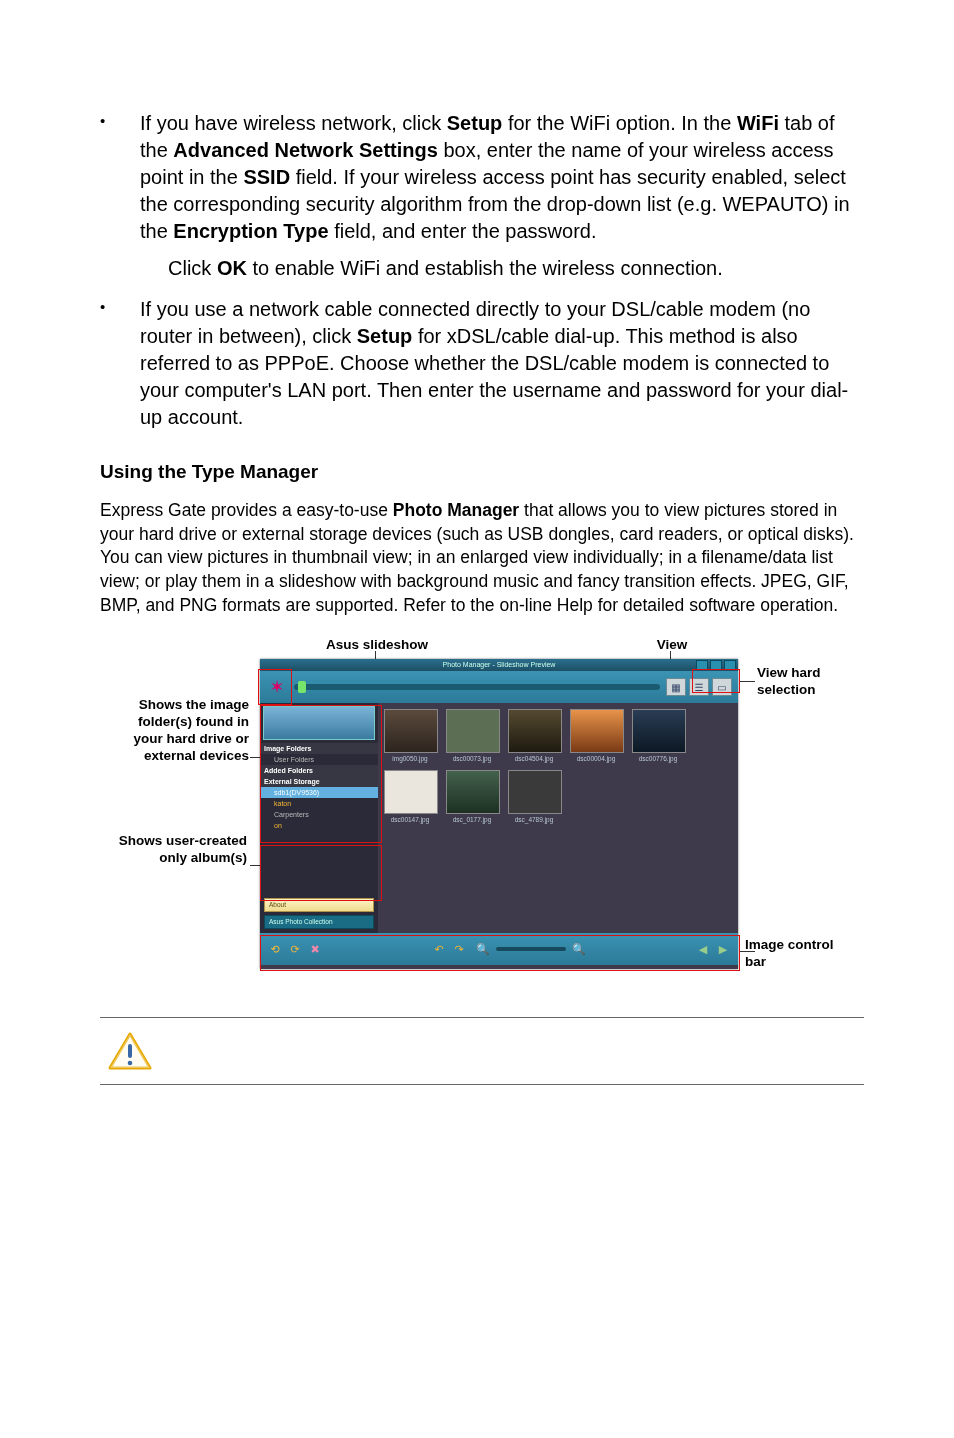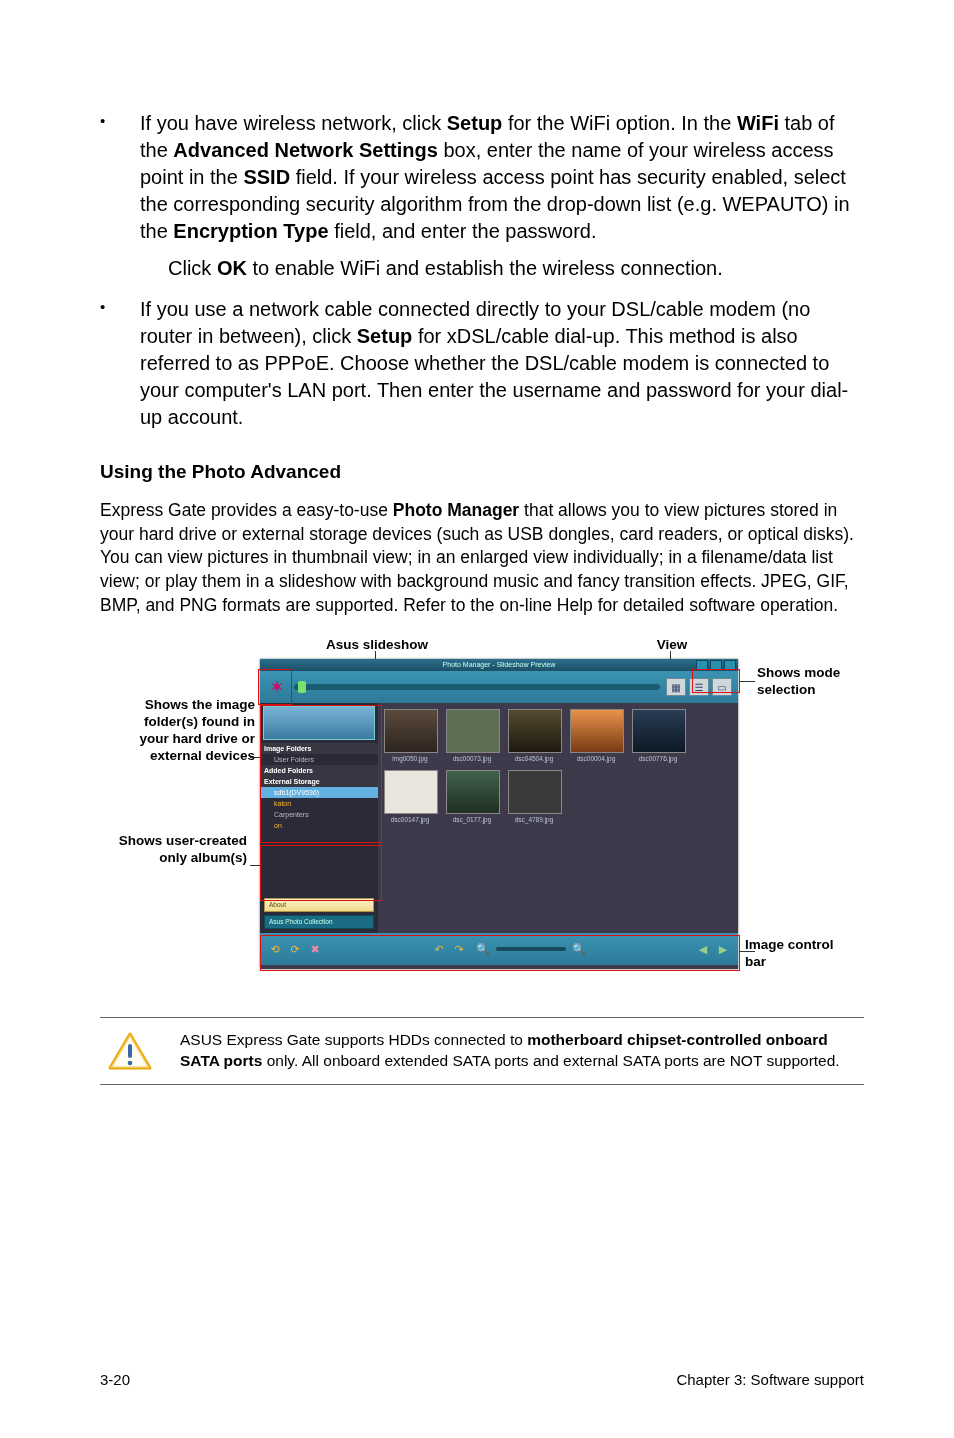--- a/index.html
+++ b/index.html
@@ -248,29 +248,29 @@
       </div>
     </div>
     <div class="bullet-item">
       <div class="bullet-mark">•</div>
       <div class="bullet-body">
         <div>If you use a network cable connected directly to your DSL/cable modem (no router in between), click <b>Setup</b> for xDSL/cable dial-up. This method is also referred to as PPPoE. Choose whether the DSL/cable modem is connected to your computer's LAN port. Then enter the username and password for your dial-up account.</div>
       </div>
     </div>
   </div>
 
-  <div class="section-heading">Using the Photo Advanced</div>
+  <div class="section-heading">Using the Type Manager</div>
   <div class="body-text">Express Gate  provides a easy-to-use <b>Photo Manager</b> that allows you to view pictures stored in your hard drive or external storage devices (such as USB dongles, card readers, or optical disks). You can view pictures in thumbnail view; in an enlarged view individually; in a filename/data list view; or play them in a slideshow with background music and fancy transition effects. JPEG, GIF, BMP, and PNG formats are supported. Refer to the on-line Help for detailed software operation.</div>
 
   <div class="figure-wrap">
 
     <div class="callout-top" style="left:195px;top:0;width:130px">Asus slideshow</div>
     <div class="callout-top" style="left:530px;top:0;width:50px">View</div>
-    <div class="callout-right" style="left:640px;top:28px;width:90px">Shows mode selection</div>
-    <div class="callout-left" style="left:8px;top:60px;width:130px">Shows the image folder(s) found in your hard drive or external devices</div>
+    <div class="callout-right" style="left:640px;top:28px;width:90px">View hard selection</div>
+    <div class="callout-left" style="left:2px;top:60px;width:130px">Shows the image folder(s) found in your hard drive or external devices</div>
     <div class="callout-left" style="left:0;top:196px;width:130px">Shows user-created only album(s)</div>
     <div class="callout-right" style="left:628px;top:300px;width:90px">Image control bar</div>
 
     <div class="fig-line" style="left:258px;top:14px;width:1px;height:14px"></div>
     <div class="fig-line" style="left:553px;top:14px;width:1px;height:14px"></div>
     <div class="fig-line" style="left:622px;top:44px;width:16px;height:1px"></div>
     <div class="fig-line" style="left:133px;top:120px;width:13px;height:1px"></div>
     <div class="fig-line" style="left:133px;top:228px;width:13px;height:1px"></div>
     <div class="fig-line" style="left:622px;top:314px;width:16px;height:1px"></div>
 
@@ -379,21 +379,16 @@
 
   <div class="note-box">
     <div class="note-icon-wrap">
       <svg class="note-icon" viewBox="0 0 44 40">
         <path d="M22 2 L42 36 L2 36 Z" fill="none" stroke="#e6a800" stroke-width="3" stroke-linejoin="round"></path>
         <path d="M22 2 L42 36 L2 36 Z" fill="#fff7e0" opacity="0.4"></path>
         <rect x="20" y="12" width="4" height="14" rx="2" fill="#3a67a8"></rect>
         <circle cx="22" cy="31" r="2.3" fill="#3a67a8"></circle>
       </svg>
     </div>
-    <div class="note-text">ASUS Express Gate supports HDDs connected to <b>motherboard chipset-controlled onboard SATA ports</b> only. All onboard extended SATA ports and external SATA ports are NOT supported.</div>
   </div>
 
-  <div class="footer">
-    <span>3-20</span>
-    <span>Chapter 3: Software support</span>
-  </div>
 
 </div>
 
 </body></html>

